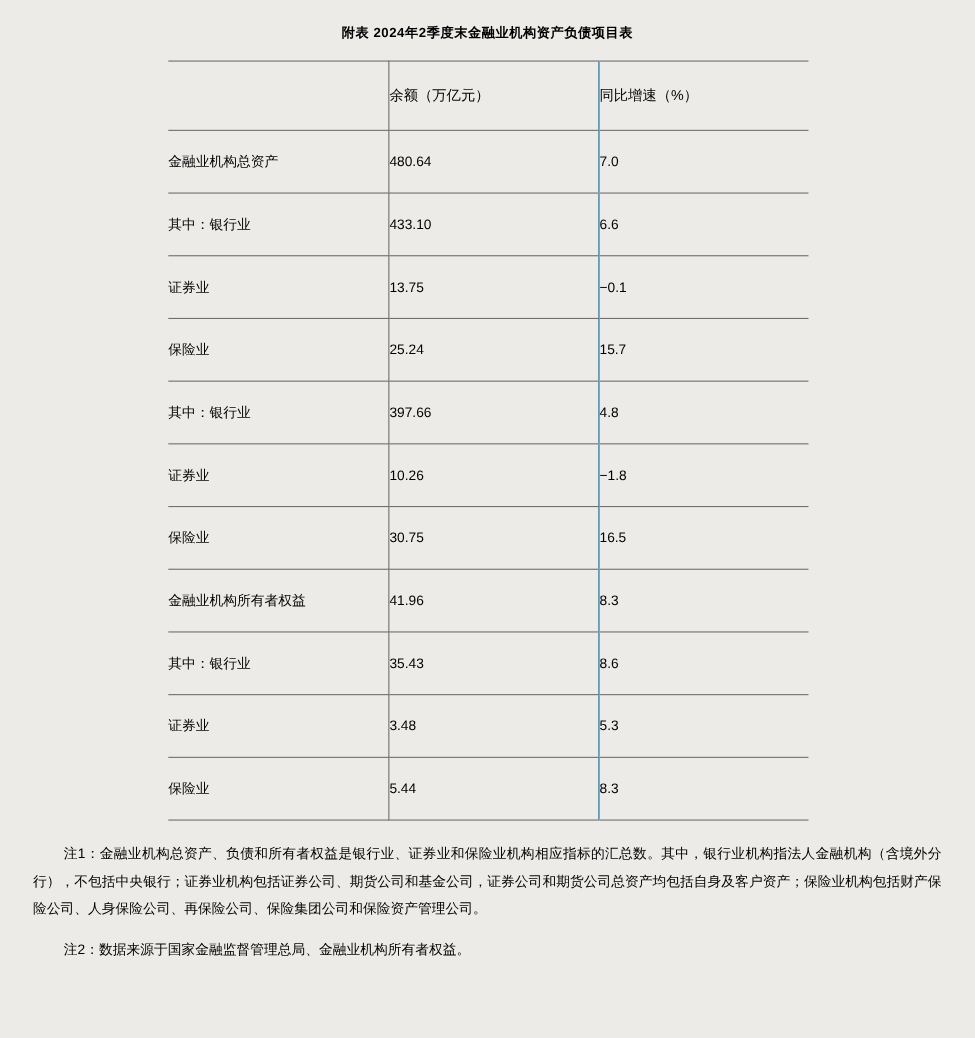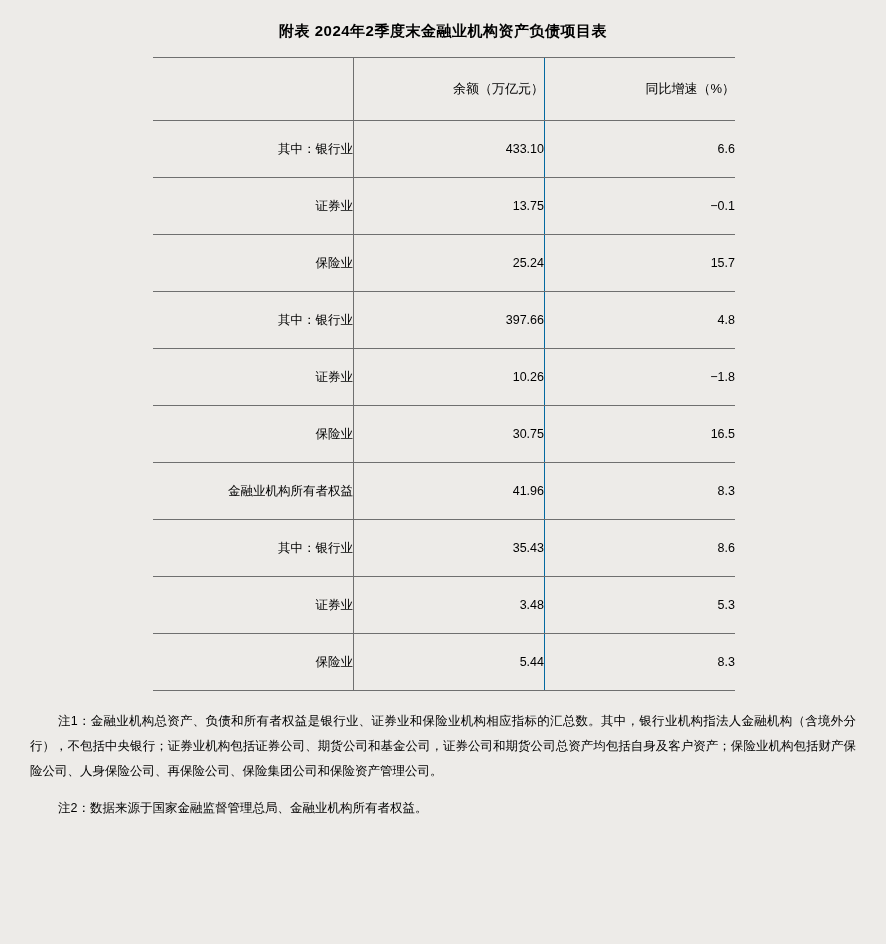--- a/index.html
+++ b/index.html
@@ -17,39 +17,39 @@
   .page {
     position: relative;
     width: 886px;
     height: 944px;
     box-sizing: border-box;
   }
   .doc-title {
     text-align: center;
     font-family: "Liberation Sans", "DejaVu Sans", sans-serif;
     font-weight: bold;
-    font-size: 15px;
+    font-size: 12px;
     letter-spacing: 0.5px;
     padding-top: 22px;
     padding-bottom: 16px;
   }
   .table-wrap {
     width: 580px;
     margin: 0 auto;
   }
   table.fin {
     border-collapse: collapse;
     width: 580px;
     table-layout: fixed;
     font-family: "Liberation Sans", "DejaVu Sans", sans-serif;
   }
   table.fin th, table.fin td {
     border-top: 1px solid #6f6f6f;
     border-bottom: 1px solid #6f6f6f;
-    text-align: right;
+    text-align: left;
     vertical-align: middle;
     font-size: 12.5px;
     font-weight: normal;
     height: 56px;
     padding: 0;
   }
   table.fin th.col-label, table.fin td.col-label {
     width: 200px;
     border-right: 1px solid #6f6f6f;
   }
@@ -95,20 +95,25 @@
   <div class="table-wrap">
     <table class="fin">
       <thead>
         <tr>
           <th class="col-label"></th>
           <th class="col-val">余额（万亿元）</th>
           <th class="col-rate">同比增速（%）</th>
         </tr>
       </thead>
       <tbody>
+        <tr>
+          <td class="col-label">金融业机构总资产</td>
+          <td class="col-val num">480.64</td>
+          <td class="col-rate num">7.0</td>
+        </tr>
         <tr>
           <td class="col-label">其中：银行业</td>
           <td class="col-val num">433.10</td>
           <td class="col-rate num">6.6</td>
         </tr>
         <tr>
           <td class="col-label">证券业</td>
           <td class="col-val num">13.75</td>
           <td class="col-rate num">−0.1</td>
         </tr>

